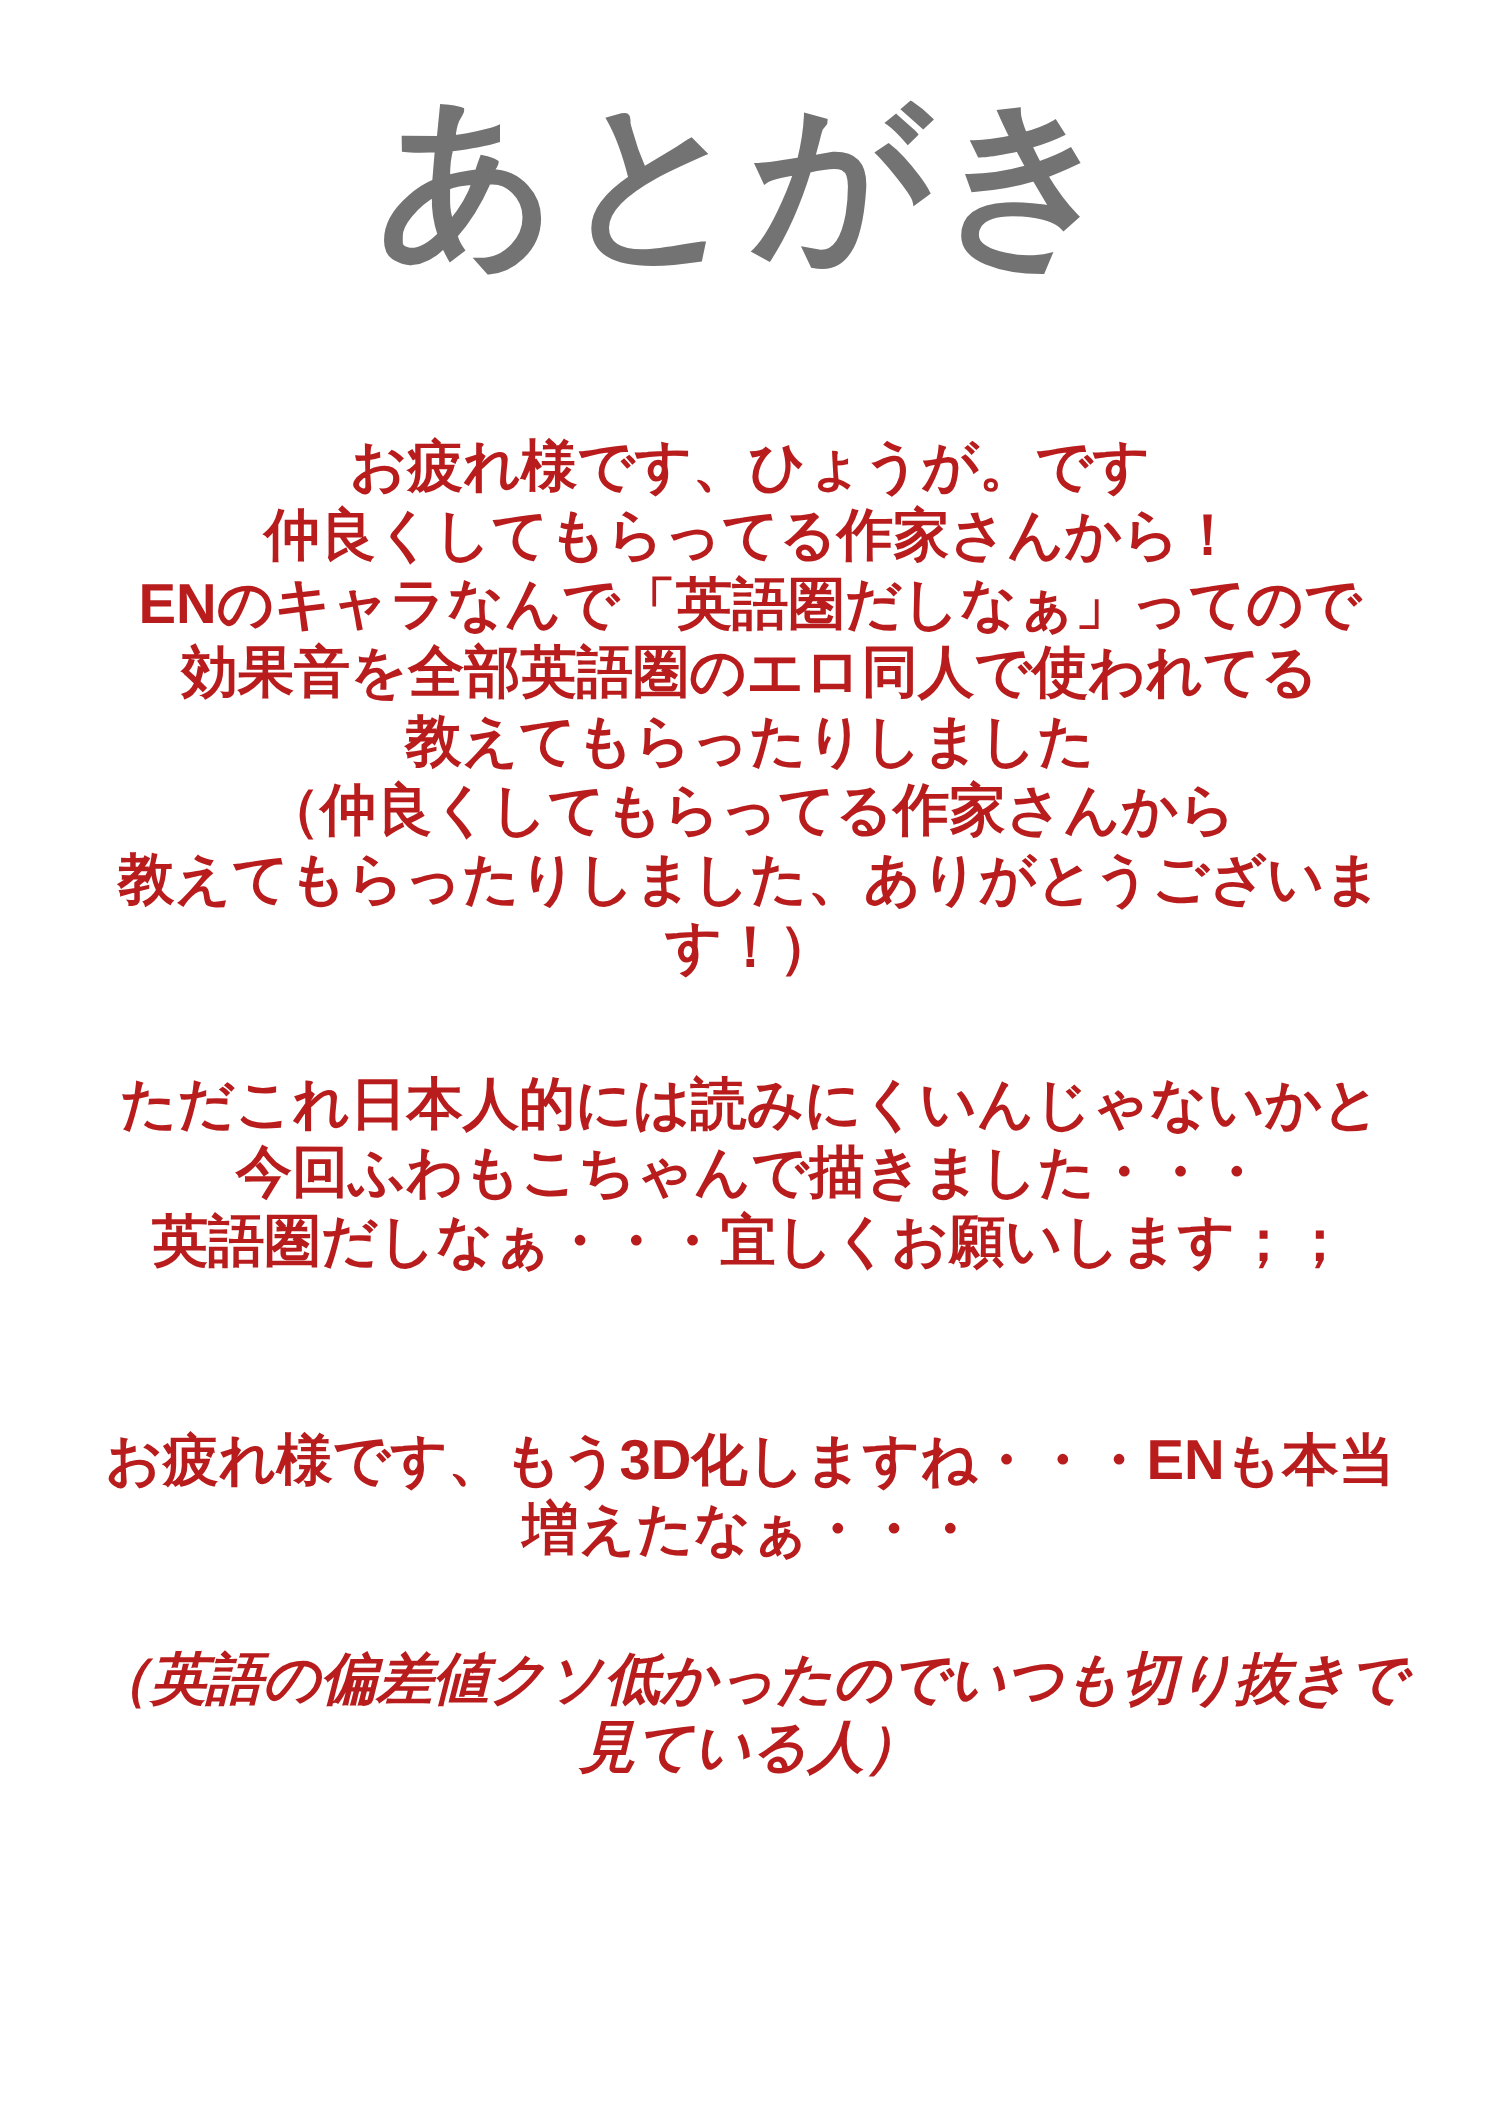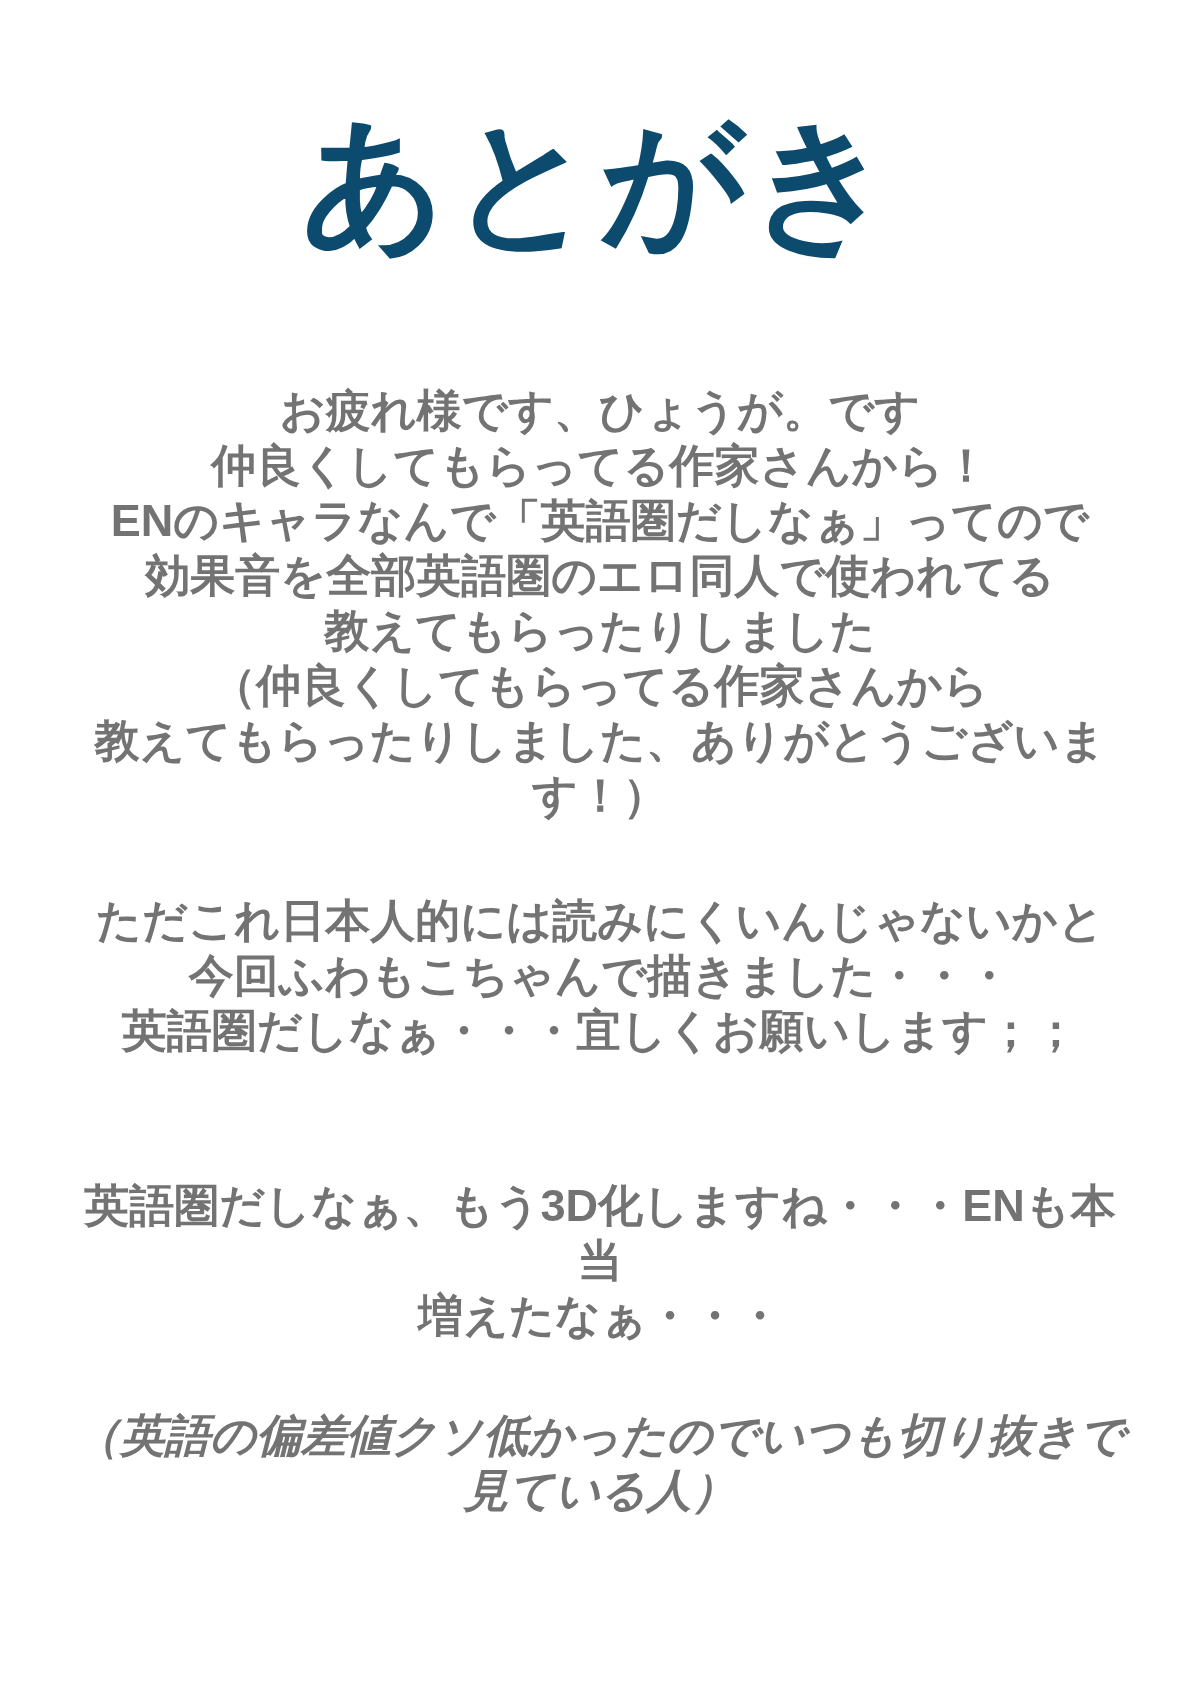--- a/index.html
+++ b/index.html
@@ -13,35 +13,35 @@
     height: 1695px;
     margin: 0 auto;
     background: #ffffff;
     color: #111111;
     font-family: "Liberation Sans", "DejaVu Sans", sans-serif;
     text-align: center;
     overflow: hidden;
   }
   .title {
     margin: 0;
-    padding-top: 111px;
+    padding-top: 73px;
     font-size: 142px;
     line-height: 1;
     font-weight: 900;
     letter-spacing: 4px;
-    color: #0c4a6e;
+    color: #737373;
   }
   .para {
     margin: 0 auto;
     width: 1060px;
     font-size: 45px;
     line-height: 55px;
     font-weight: 800;
     letter-spacing: 0px;
-    color: #737373;
+    color: #b91c1c;
   }
   .para .line { display: block; }
   .para-1 { margin-top: 130px; }
   .para-2 { margin-top: 70px; }
   .para-3 { margin-top: 120px; }
   .para-4 { margin-top: 65px; font-style: italic; }
 </style>
 </head>
 <body>
 
@@ -59,21 +59,21 @@
     <span class="line">教えてもらったりしました、ありがとうございます！）</span>
   </p>
 
   <p class="para para-2">
     <span class="line">ただこれ日本人的には読みにくいんじゃないかと</span>
     <span class="line">今回ふわもこちゃんで描きました・・・</span>
     <span class="line">英語圏だしなぁ・・・宜しくお願いします；；</span>
   </p>
 
   <p class="para para-3">
-    <span class="line">英語圏だしなぁ、もう3D化しますね・・・ENも本当</span>
+    <span class="line">お疲れ様です、もう3D化しますね・・・ENも本当</span>
     <span class="line">増えたなぁ・・・</span>
   </p>
 
   <p class="para para-4">
     <span class="line">（英語の偏差値クソ低かったのでいつも切り抜きで</span>
     <span class="line">見ている人）</span>
   </p>
 
 </div>
 

